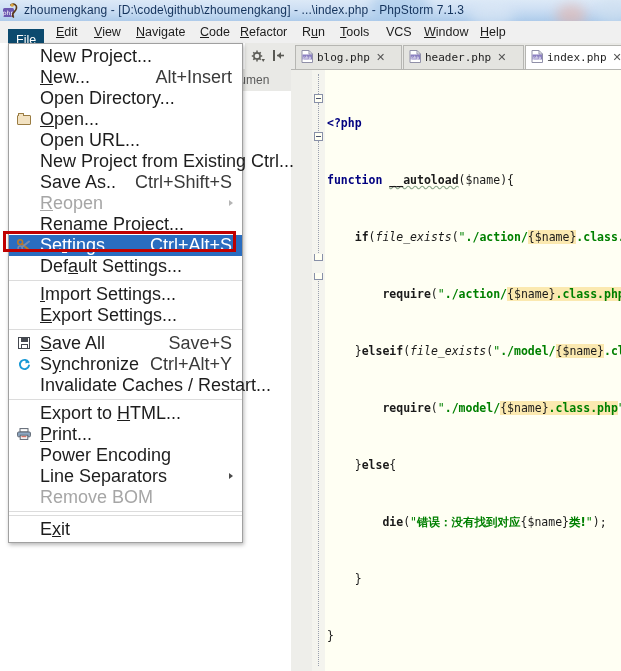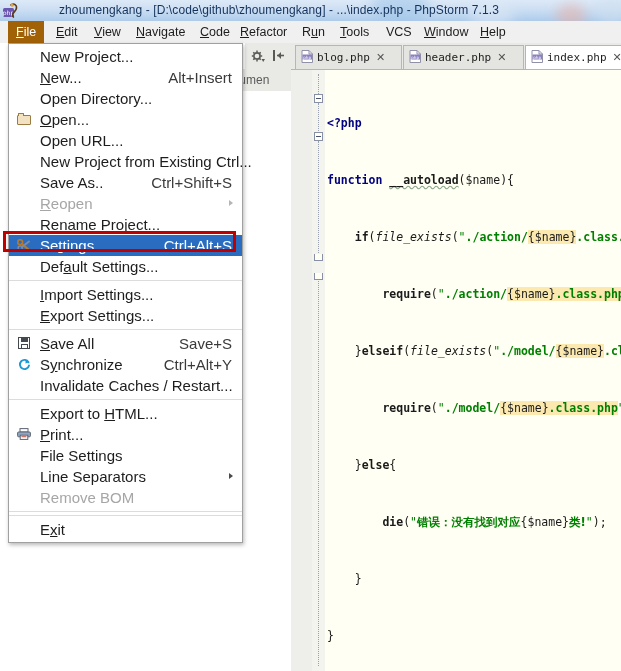--- a/index.html
+++ b/index.html
@@ -25,35 +25,34 @@
   #titlebar .b2 { left: 470px; top: 2px;  width: 44px; height: 26px; background: #dfeaf6; }
   #titlebar .b3 { left: 556px; top: 4px;  width: 30px; height: 24px; background: #e8b0a4; }
   #titlebar .b4 { left: 596px; top: -4px; width: 34px; height: 30px; background: #cfe0ef; }
   #app-icon {
     position: absolute; left: 3px; top: 2px; width: 17px; height: 17px;
   }
   #title-text {
     position: absolute; left: 24px; top: 2px; height: 17px; line-height: 17px;
     font-size: 12px; color: #14335c; white-space: nowrap;
     letter-spacing: .1px;
-    margin-left: 35px;
   }
 
   
   #menubar {
     position: absolute; left: 0; top: 21px; width: 621px; height: 22px;
     background: #f0f0f0;
     border-bottom: 1px solid #e3e3e3;
   }
   .menubar-item {
     position: absolute; top: 0; height: 22px; line-height: 22px;
     font-size: 12.5px; color: #1d1d1d; padding: 0 8px; white-space: nowrap;
     cursor: default;
   }
-  .menubar-item.active { background: #a16207; color: #ffffff; }
+  .menubar-item.active { background: #0c4a6e; color: #ffffff; margin-top: 8px; }
   .mnem { text-decoration: underline; }
 
   
   #workspace {
     position: absolute; left: 0; top: 43px; width: 621px; height: 628px;
     background: #f0f0f0;
   }
   #leftpanel {
     position: absolute; left: 0; top: 0; width: 245px; height: 628px;
     background: #ffffff;
@@ -154,21 +153,21 @@
   #filemenu {
     position: absolute; left: 8px; top: 43px; width: 233px;
     background: #ffffff;
     border: 1px solid #a0a0a0;
     box-shadow: 1px 2px 4px rgba(0,0,0,.28);
     padding: 2px 0 2px 0;
     z-index: 50;
   }
   .mi {
     position: relative; height: 21px; line-height: 21px;
-    font-size: 15px; color: #1d1d1d; white-space: nowrap; cursor: default;
+    font-size: 18px; color: #1d1d1d; white-space: nowrap; cursor: default;
   }
   .mi .mi-label { position: absolute; left: 31px; top: 0; }
   .mi .mi-accel { position: absolute; right: 10px; top: 0; color: #3a3a3a; }
   .mi .mi-icon  { position: absolute; left: 8px; top: 3px; width: 15px; height: 15px; }
   .mi .mi-arrow {
     position: absolute; right: 9px; top: 7px;
     width: 0; height: 0; border-left: 4px solid #4a4a4a;
     border-top: 3.5px solid transparent; border-bottom: 3.5px solid transparent;
   }
   .mi.disabled .mi-label { color: #a6a6a6; }
@@ -431,21 +430,21 @@
           <svg class="ico-print" viewBox="0 0 14 12">
             <rect x="3" y="0.6" width="8" height="3.4" fill="#ffffff" stroke="#5c6470" stroke-width="1"></rect>
             <rect x="0.6" y="4" width="12.8" height="4.8" rx="1" fill="#8fa9c4" stroke="#5c6470" stroke-width="1"></rect>
             <rect x="3.2" y="7.2" width="7.6" height="4.2" fill="#ffffff" stroke="#5c6470" stroke-width="1"></rect>
             <rect x="4.4" y="8.3" width="5" height="0.9" fill="#c0392b"></rect>
           </svg>
         </span>
         <span class="mi-label"><span class="mnem">P</span>rint...</span>
       </div>
       <div class="mi">
-        <span class="mi-label">File Settings</span>
+        <span class="mi-label">Power Encoding</span>
       </div>
       <div class="mi">
         <span class="mi-label">Line Separators</span>
         <span class="mi-arrow"></span>
       </div>
       <div class="mi disabled">
         <span class="mi-label">Remove BOM</span>
       </div>
       <div class="msep"></div>
       <div class="msep"></div>

